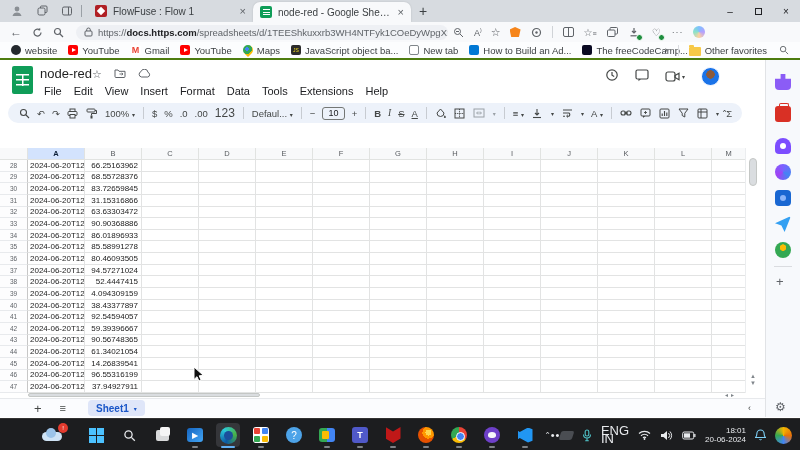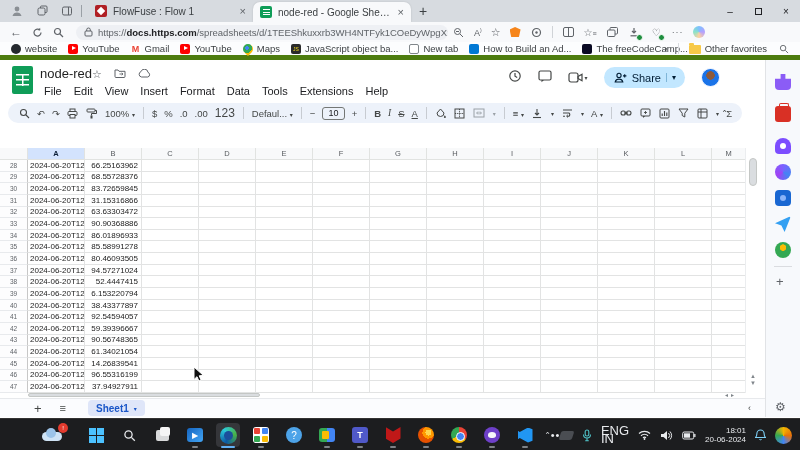--- a/index.html
+++ b/index.html
@@ -34,21 +34,21 @@
   #omnibox { margin-left:12px; width:372px; height:15px; background:#eef0f4; border-radius:8px; display:flex; align-items:center; padding:0 8px; font-size:9.5px; white-space:nowrap; overflow:hidden; }
   #omnibox .url-scheme,#omnibox .url-path { color:#5f6368; }
   #omnibox .url-host { color:#202124; font-weight:bold; }
   .addr-right { display:flex; align-items:center; margin-left:4px; gap:9px; color:#5f6368; font-size:10px; }
   .gicon { display:inline-flex; align-items:center; justify-content:center; width:13px; height:13px; }
   .dot-green { position:relative; }
   .dot-green:after { content:""; position:absolute; right:-2px; bottom:-2px; width:5px; height:5px; border-radius:50%; background:#1e8e3e; border:1px solid #fff; }
   .fox { width:11px; height:10px; background:#f6851b; clip-path:polygon(50% 0,100% 25%,85% 100%,15% 100%,0 25%); }
   .copilot { width:12px; height:12px; border-radius:50%; background:conic-gradient(#7cc0ff,#b4a0ff,#ffd29e,#8be3c9,#7cc0ff); }
 
-  #bookmarksbar { position:absolute; left:0; top:42px; width:800px; height:18px; background:#fcfdfe; border-bottom:5px solid #4d7c0f; display:flex; align-items:center; font-size:9.5px; color:#3c4043; }
+  #bookmarksbar { position:absolute; left:0; top:42px; width:800px; height:18px; background:#fcfdfe; border-bottom:2px solid #4d7c0f; display:flex; align-items:center; font-size:9.5px; color:#3c4043; }
   .bm { display:flex; align-items:center; margin-left:11px; white-space:nowrap; }
   .bm .bicon { width:10px; height:10px; border-radius:2px; margin-right:4px; flex:0 0 10px; display:flex; align-items:center; justify-content:center; font-size:7px; color:#fff; }
   .bicon.github { background:#24292e; border-radius:50%; }
   .bicon.youtube { background:#ff0000; position:relative; }
   .bicon.youtube:after { content:""; position:absolute; left:3.5px; top:2.5px; border-left:4px solid #fff; border-top:2.5px solid transparent; border-bottom:2.5px solid transparent; }
   .bicon.gmail { background:#fff; color:#ea4335; font-weight:bold; font-size:9px; }
   .bicon.maps { background:radial-gradient(circle at 50% 35%,#4285f4 0 2px,#34a853 2px 5px,#fbbc04 5px 10px); border-radius:50% 50% 50% 0; transform:rotate(-45deg); }
   .bicon.js { background:#2b2b2b; }
   .bicon.newtab { background:#fff; border:1px solid #80868b; border-radius:2px; }
   .bicon.edge-doc { background:#0078d4; }
@@ -389,29 +389,20 @@
             <path d="M3.5 10v2.3L6 10z" fill="#444746"></path>
           </svg>
       </span>
       <span style="display:flex;align-items:center;gap:2px">
         <svg width="15" height="11" viewBox="0 0 15 11">
             <rect x="1" y="1" width="9" height="9" rx="2" fill="none" stroke="#444746" stroke-width="1.2"></rect>
             <path d="M10 4.5l4-2.3v6.6l-4-2.3z" fill="none" stroke="#444746" stroke-width="1.2"></path>
           </svg>
         <span style="font-size:6px">▾</span>
       </span>
-      <div id="share-btn">
-        <svg width="13" height="11" viewBox="0 0 13 11">
-            <circle cx="5" cy="3.4" r="2.1" fill="none" stroke="#001d35" stroke-width="1.1"></circle>
-            <path d="M1.2 10c.5-2 2-2.9 3.8-2.9s3.3.9 3.8 2.9z" fill="none" stroke="#001d35" stroke-width="1.1"></path>
-            <path d="M10.7 2.2v3.4M9 3.9h3.4" stroke="#001d35" stroke-width="1.1"></path>
-          </svg>
-        <span>Share</span>
-        <span class="share-caret">▾</span>
-      </div>
       <div id="avatar"></div>
     </div>
   </div>
 
   <div id="gs-toolbar">
     <span class="gicon">
       <svg width="11" height="11" viewBox="0 0 11 11">
           <circle cx="4.5" cy="4.5" r="3" fill="none" stroke="#444746" stroke-width="1.1"></circle>
           <line x1="7" y1="7" x2="10" y2="10" stroke="#444746" stroke-width="1.1"></line>
         </svg>
@@ -720,21 +711,21 @@
           <div class="cell empty"></div>
           <div class="cell empty"></div>
           <div class="cell empty"></div>
           <div class="cell empty"></div>
           <div class="cell empty"></div>
           <div class="cell last"></div>
         </div>
         <div class="grow">
           <div class="rnum">39</div>
           <div class="cell ts">2024-06-20T12:2</div>
-          <div class="cell val">6.153220794</div>
+          <div class="cell val">4.094309159</div>
           <div class="cell empty"></div>
           <div class="cell empty"></div>
           <div class="cell empty"></div>
           <div class="cell empty"></div>
           <div class="cell empty"></div>
           <div class="cell empty"></div>
           <div class="cell empty"></div>
           <div class="cell empty"></div>
           <div class="cell empty"></div>
           <div class="cell empty"></div>

